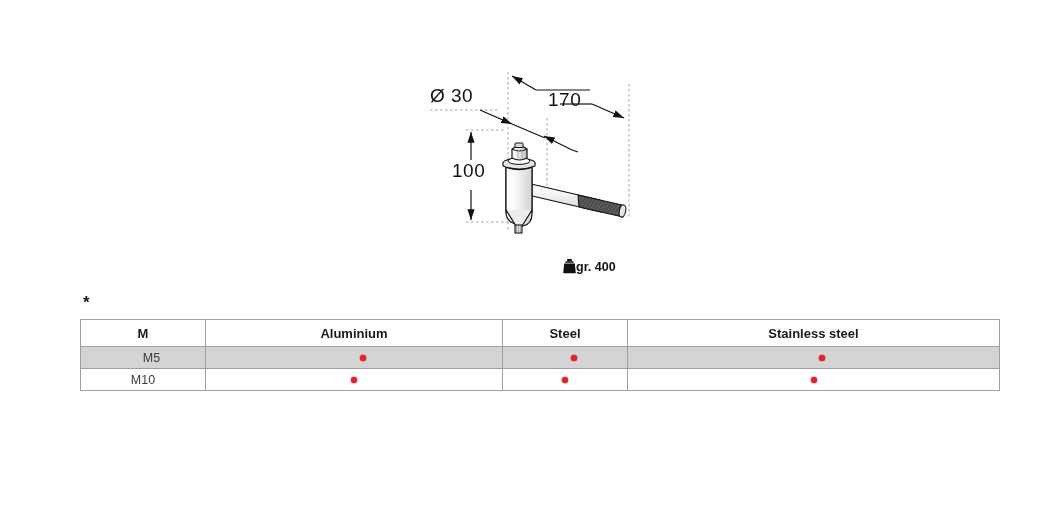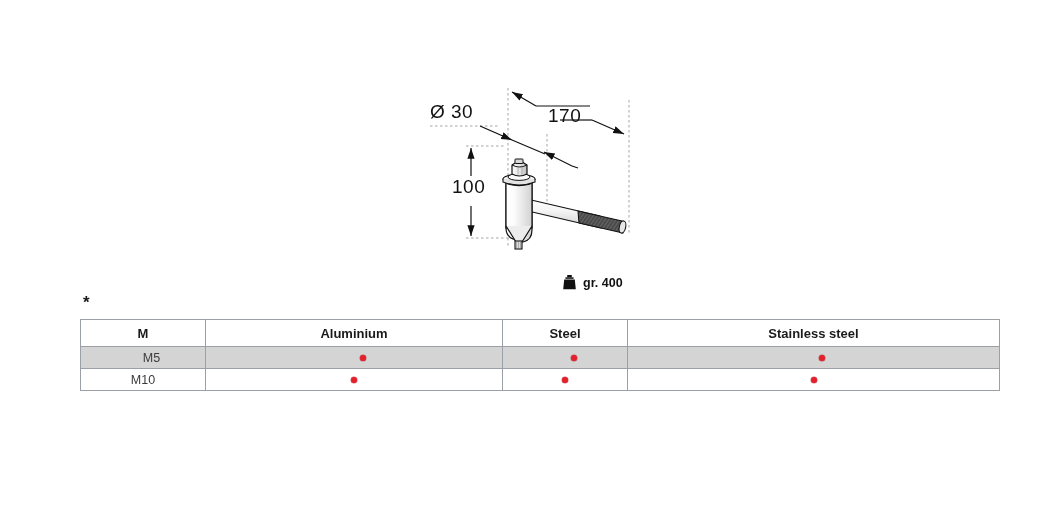--- a/index.html
+++ b/index.html
@@ -13,21 +13,21 @@
     font-family: "Liberation Sans", sans-serif;
     color: #1a1a1a;
     position: relative;
     overflow: hidden;
   }
 
   
   #drawing-area {
     position: absolute;
     left: 0;
-    top: 16px;
+    top: 0;
     width: 1056px;
     height: 290px;
     text-align: center;
   }
   #drawing-svg {
     position: absolute;
     left: 0;
     top: 0;
   }
 
@@ -38,21 +38,21 @@
     letter-spacing: 0.5px;
   }
 
   
   #weight-label {
     position: absolute;
     left: 563px;
     top: 259px;
     display: flex;
     align-items: center;
-    gap: 7px;
+    gap: 0;
   }
   #weight-icon {
     display: block;
   }
   #weight-text {
     font-family: "Liberation Sans", sans-serif;
     font-size: 12.5px;
     font-weight: bold;
     color: #111111;
     white-space: nowrap;

